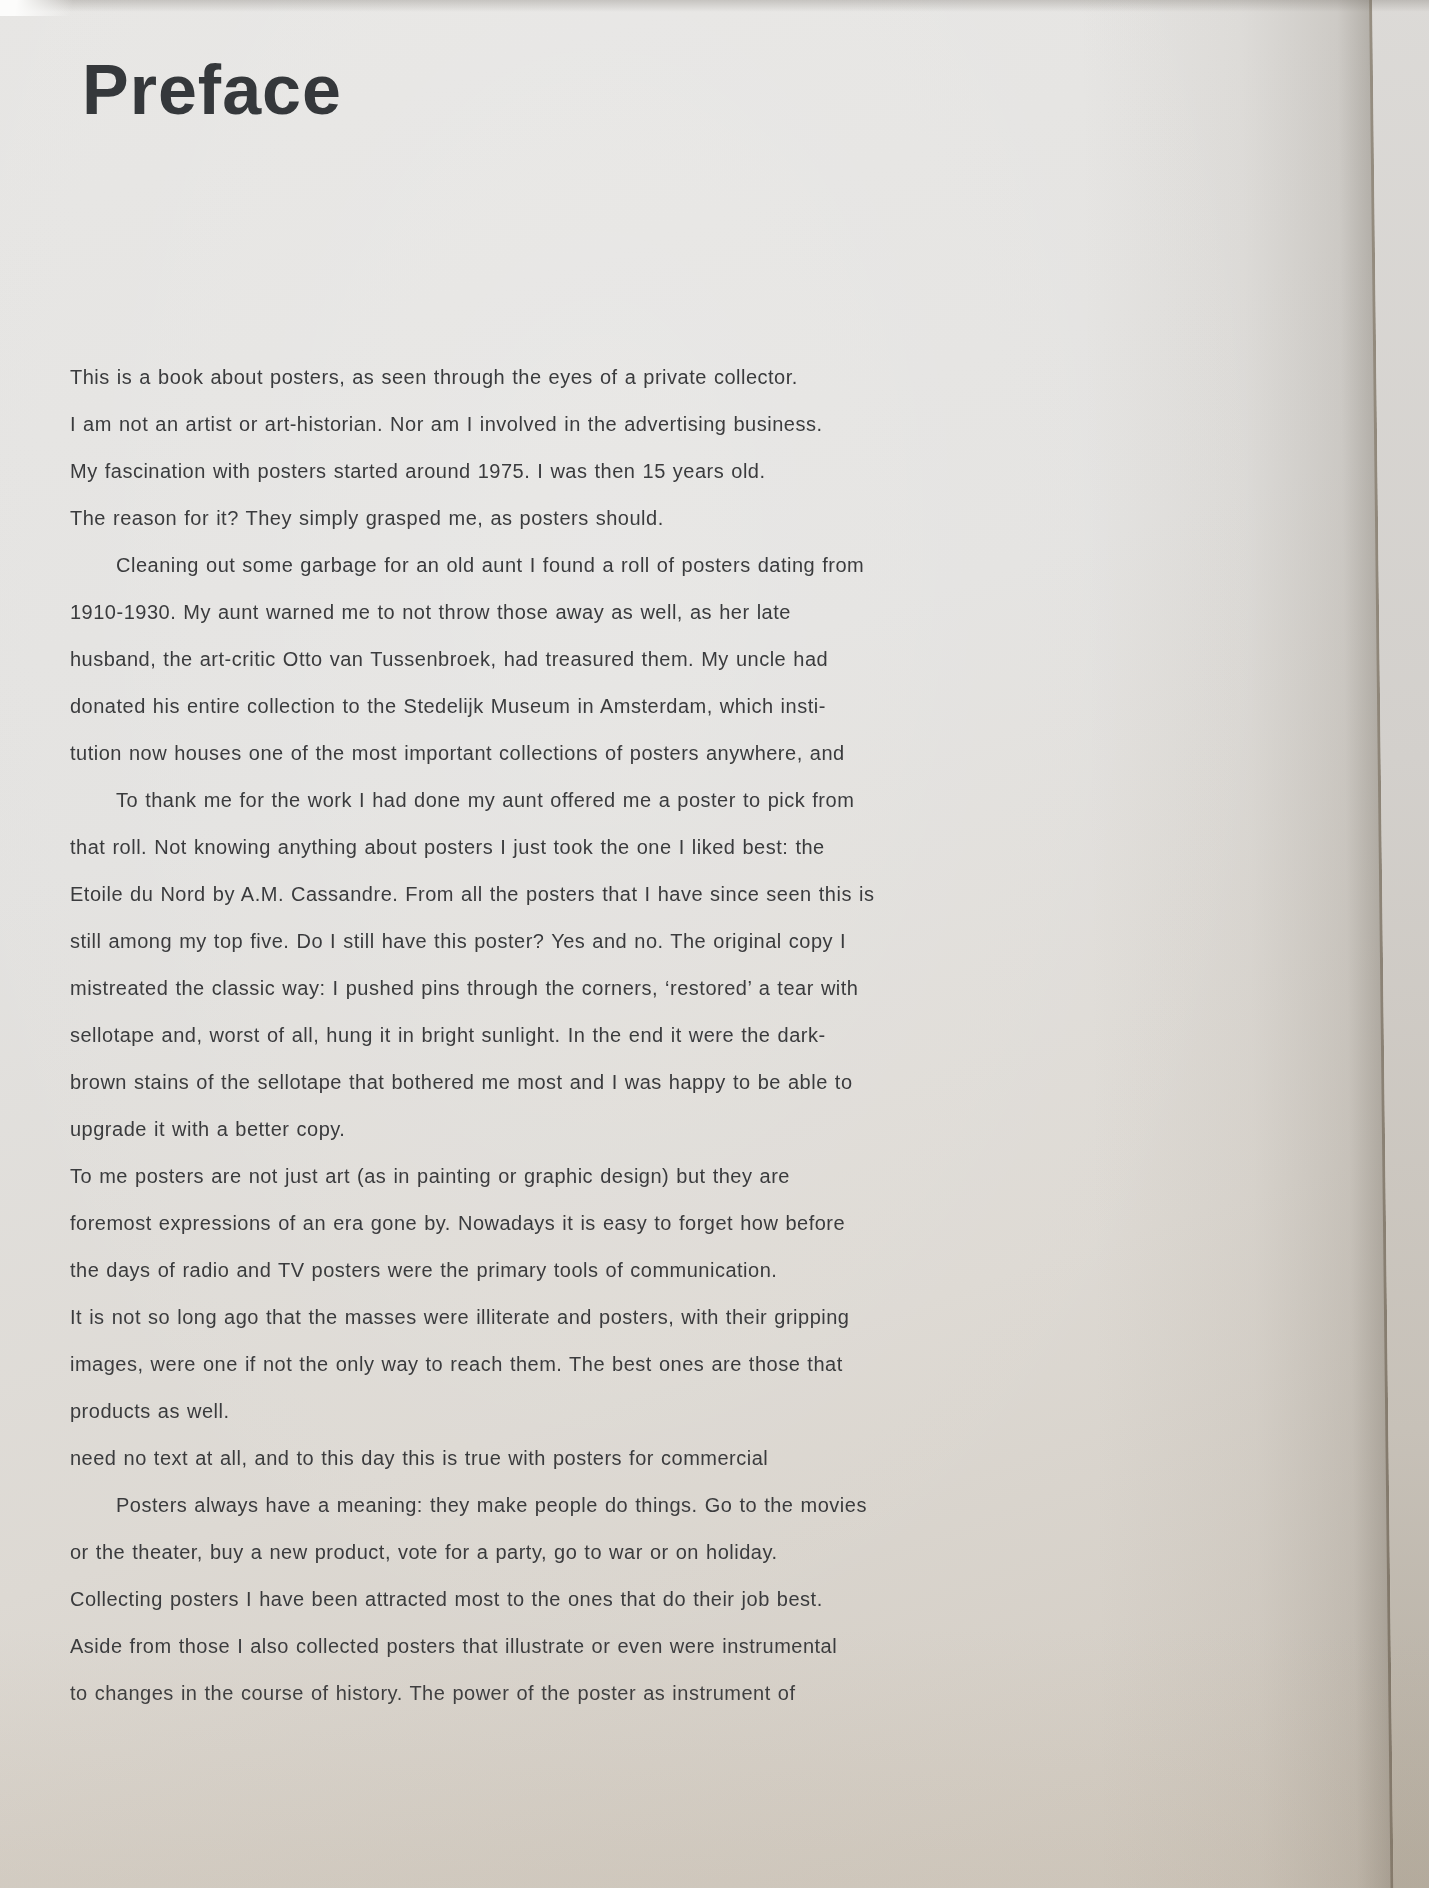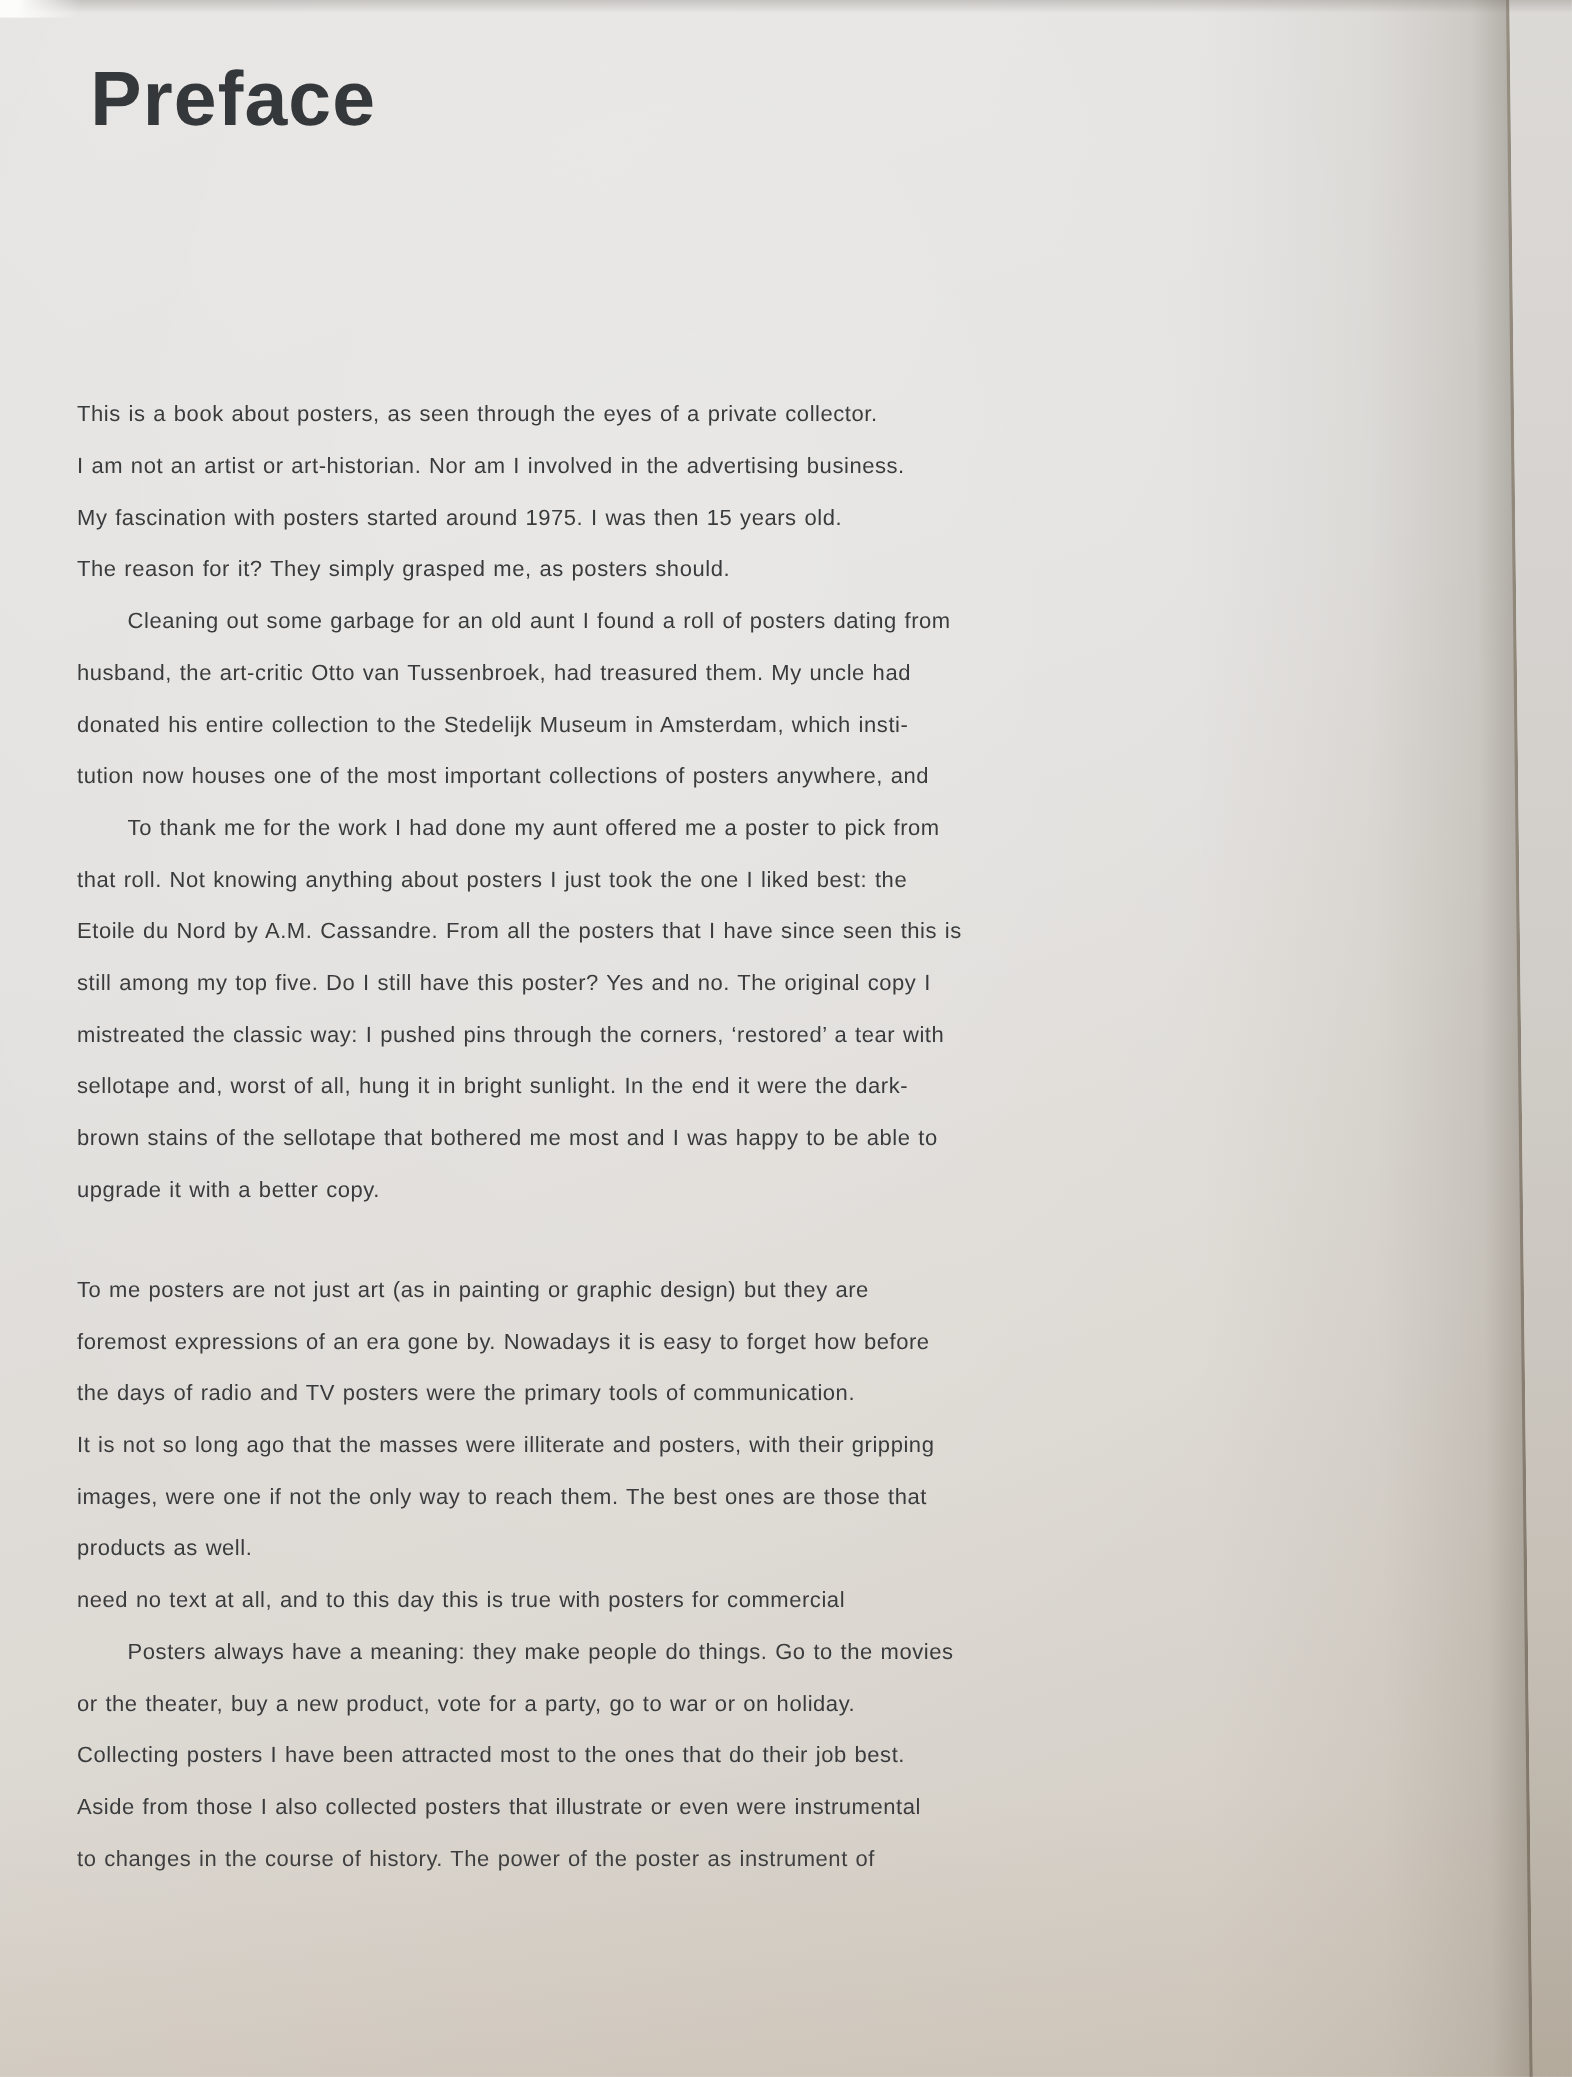--- a/index.html
+++ b/index.html
@@ -59,38 +59,39 @@
     letter-spacing: 1px;
     color: #35383b;
   }
   .body {
     position: absolute; left: 70px; top: 354px; width: 1320px;
     color: #3a3b3d;
     font-size: 20px; line-height: 47px;
     letter-spacing: 0.5px; word-spacing: 1px;
   }
   .para { margin: 0; }
-  .para.gap { margin-top: 44px; }
+  .para.gap { }
   .para.indent .line:first-child { padding-left: 46px; }
   .line { white-space: nowrap; height: 47px; }
 </style>
 </head>
 <body>
 
 <div class="photo">
   <h1 class="title">Preface</h1>
   <div class="body">
       <div class="para">
         <div class="line">This is a book about posters, as seen through the eyes of a private collector.</div>
         <div class="line">I am not an artist or art-historian. Nor am I involved in the advertising business.</div>
         <div class="line">My fascination with posters started around 1975. I was then 15 years old.</div>
         <div class="line">The reason for it? They simply grasped me, as posters should.</div>
       </div>
       <div class="para indent">
         <div class="line">Cleaning out some garbage for an old aunt I found a roll of posters dating from</div>
+        <div class="line">1910-1930. My aunt warned me to not throw those away as well, as her late</div>
         <div class="line">husband, the art-critic Otto van Tussenbroek, had treasured them. My uncle had</div>
         <div class="line">donated his entire collection to the Stedelijk Museum in Amsterdam, which insti-</div>
         <div class="line">tution now houses one of the most important collections of posters anywhere, and</div>
       </div>
       <div class="para indent">
         <div class="line">To thank me for the work I had done my aunt offered me a poster to pick from</div>
         <div class="line">that roll. Not knowing anything about posters I just took the one I liked best: the</div>
         <div class="line">Etoile du Nord by A.M. Cassandre. From all the posters that I have since seen this is</div>
         <div class="line">still among my top five. Do I still have this poster? Yes and no. The original copy I</div>
         <div class="line">mistreated the classic way: I pushed pins through the corners, ‘restored’ a tear with</div>

